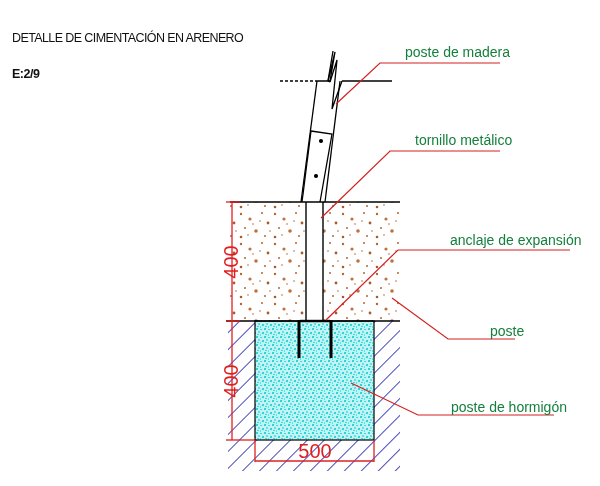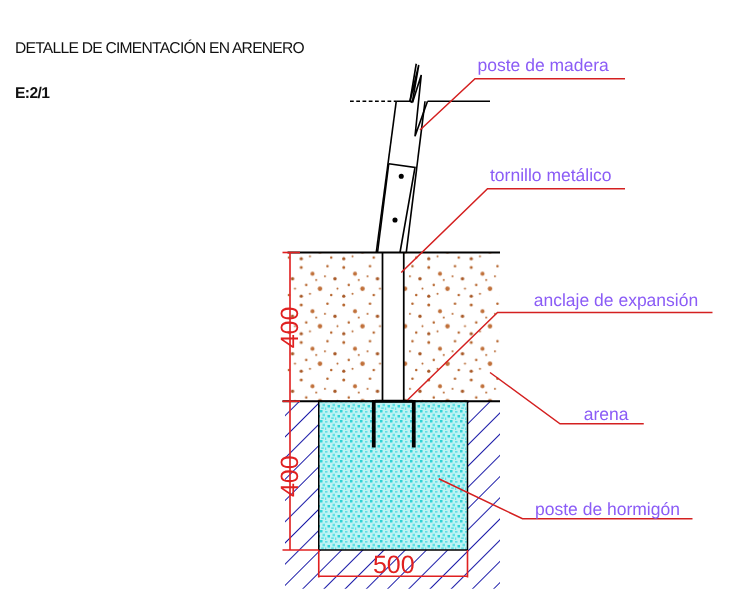--- a/index.html
+++ b/index.html
@@ -1,26 +1,26 @@
 <!DOCTYPE html>
 <html><head>
 <meta charset="utf-8">
 <style>
   html, body { margin:0; padding:0; background:#ffffff; }
   body { width:600px; height:486px; position:relative; overflow:hidden; font-family:"Liberation Sans", sans-serif; }
   .title { position:absolute; left:12px; top:31px; font-size:12.5px; font-weight:normal; color:#111; letter-spacing:-0.6px; }
   .scale { position:absolute; left:12px; top:67px; font-size:12.5px; font-weight:bold; color:#111; letter-spacing:-0.5px; }
-  .lbl { position:absolute; font-size:14px; color:#8b5cf6; white-space:nowrap; }
+  .lbl { position:absolute; font-size:14px; color:#15803d; white-space:nowrap;margin-left:23px; }
   svg { position:absolute; left:0; top:0; }
 </style>
 </head>
 <body>
 
 <div class="title">DETALLE DE CIMENTACIÓN EN ARENERO</div>
-<div class="scale">E:2/1</div>
+<div class="scale">E:2/9</div>
 
 <svg width="600" height="486" viewBox="0 0 600 486">
   <defs>
     <pattern id="hatch" patternUnits="userSpaceOnUse" width="12" height="12" patternTransform="rotate(45)">
       <line x1="0" y1="0" x2="0" y2="12" stroke="#1a1aa8" stroke-width="1.6"></line>
     </pattern>
     <pattern id="sand" patternUnits="userSpaceOnUse" width="34" height="30">
       <circle cx="3" cy="4" r="1.2" fill="#b5652d"></circle>
       <circle cx="12" cy="9" r="1.6" fill="#c0703a"></circle>
       <circle cx="24" cy="3" r="1" fill="#b5652d"></circle>
@@ -105,14 +105,14 @@
     <polyline points="321,218 390,151 500,151"></polyline>
     <polyline points="326,320 398,250 570,250"></polyline>
     <polyline points="392,298 448,339 515,339"></polyline>
     <polyline points="351,383 418,415 554,415"></polyline>
   </g>
 </svg>
 
 <div class="lbl" style="left:382px; top:44px;">poste de madera</div>
 <div class="lbl" style="left:392px; top:132px;">tornillo metálico</div>
 <div class="lbl" style="left:427px; top:232px;">anclaje de expansión</div>
-<div class="lbl" style="left:467px; top:323px;">arena</div>
+<div class="lbl" style="left:467px; top:323px;">poste</div>
 <div class="lbl" style="left:428px; top:399px;">poste de hormigón</div>
 
 </body></html>

